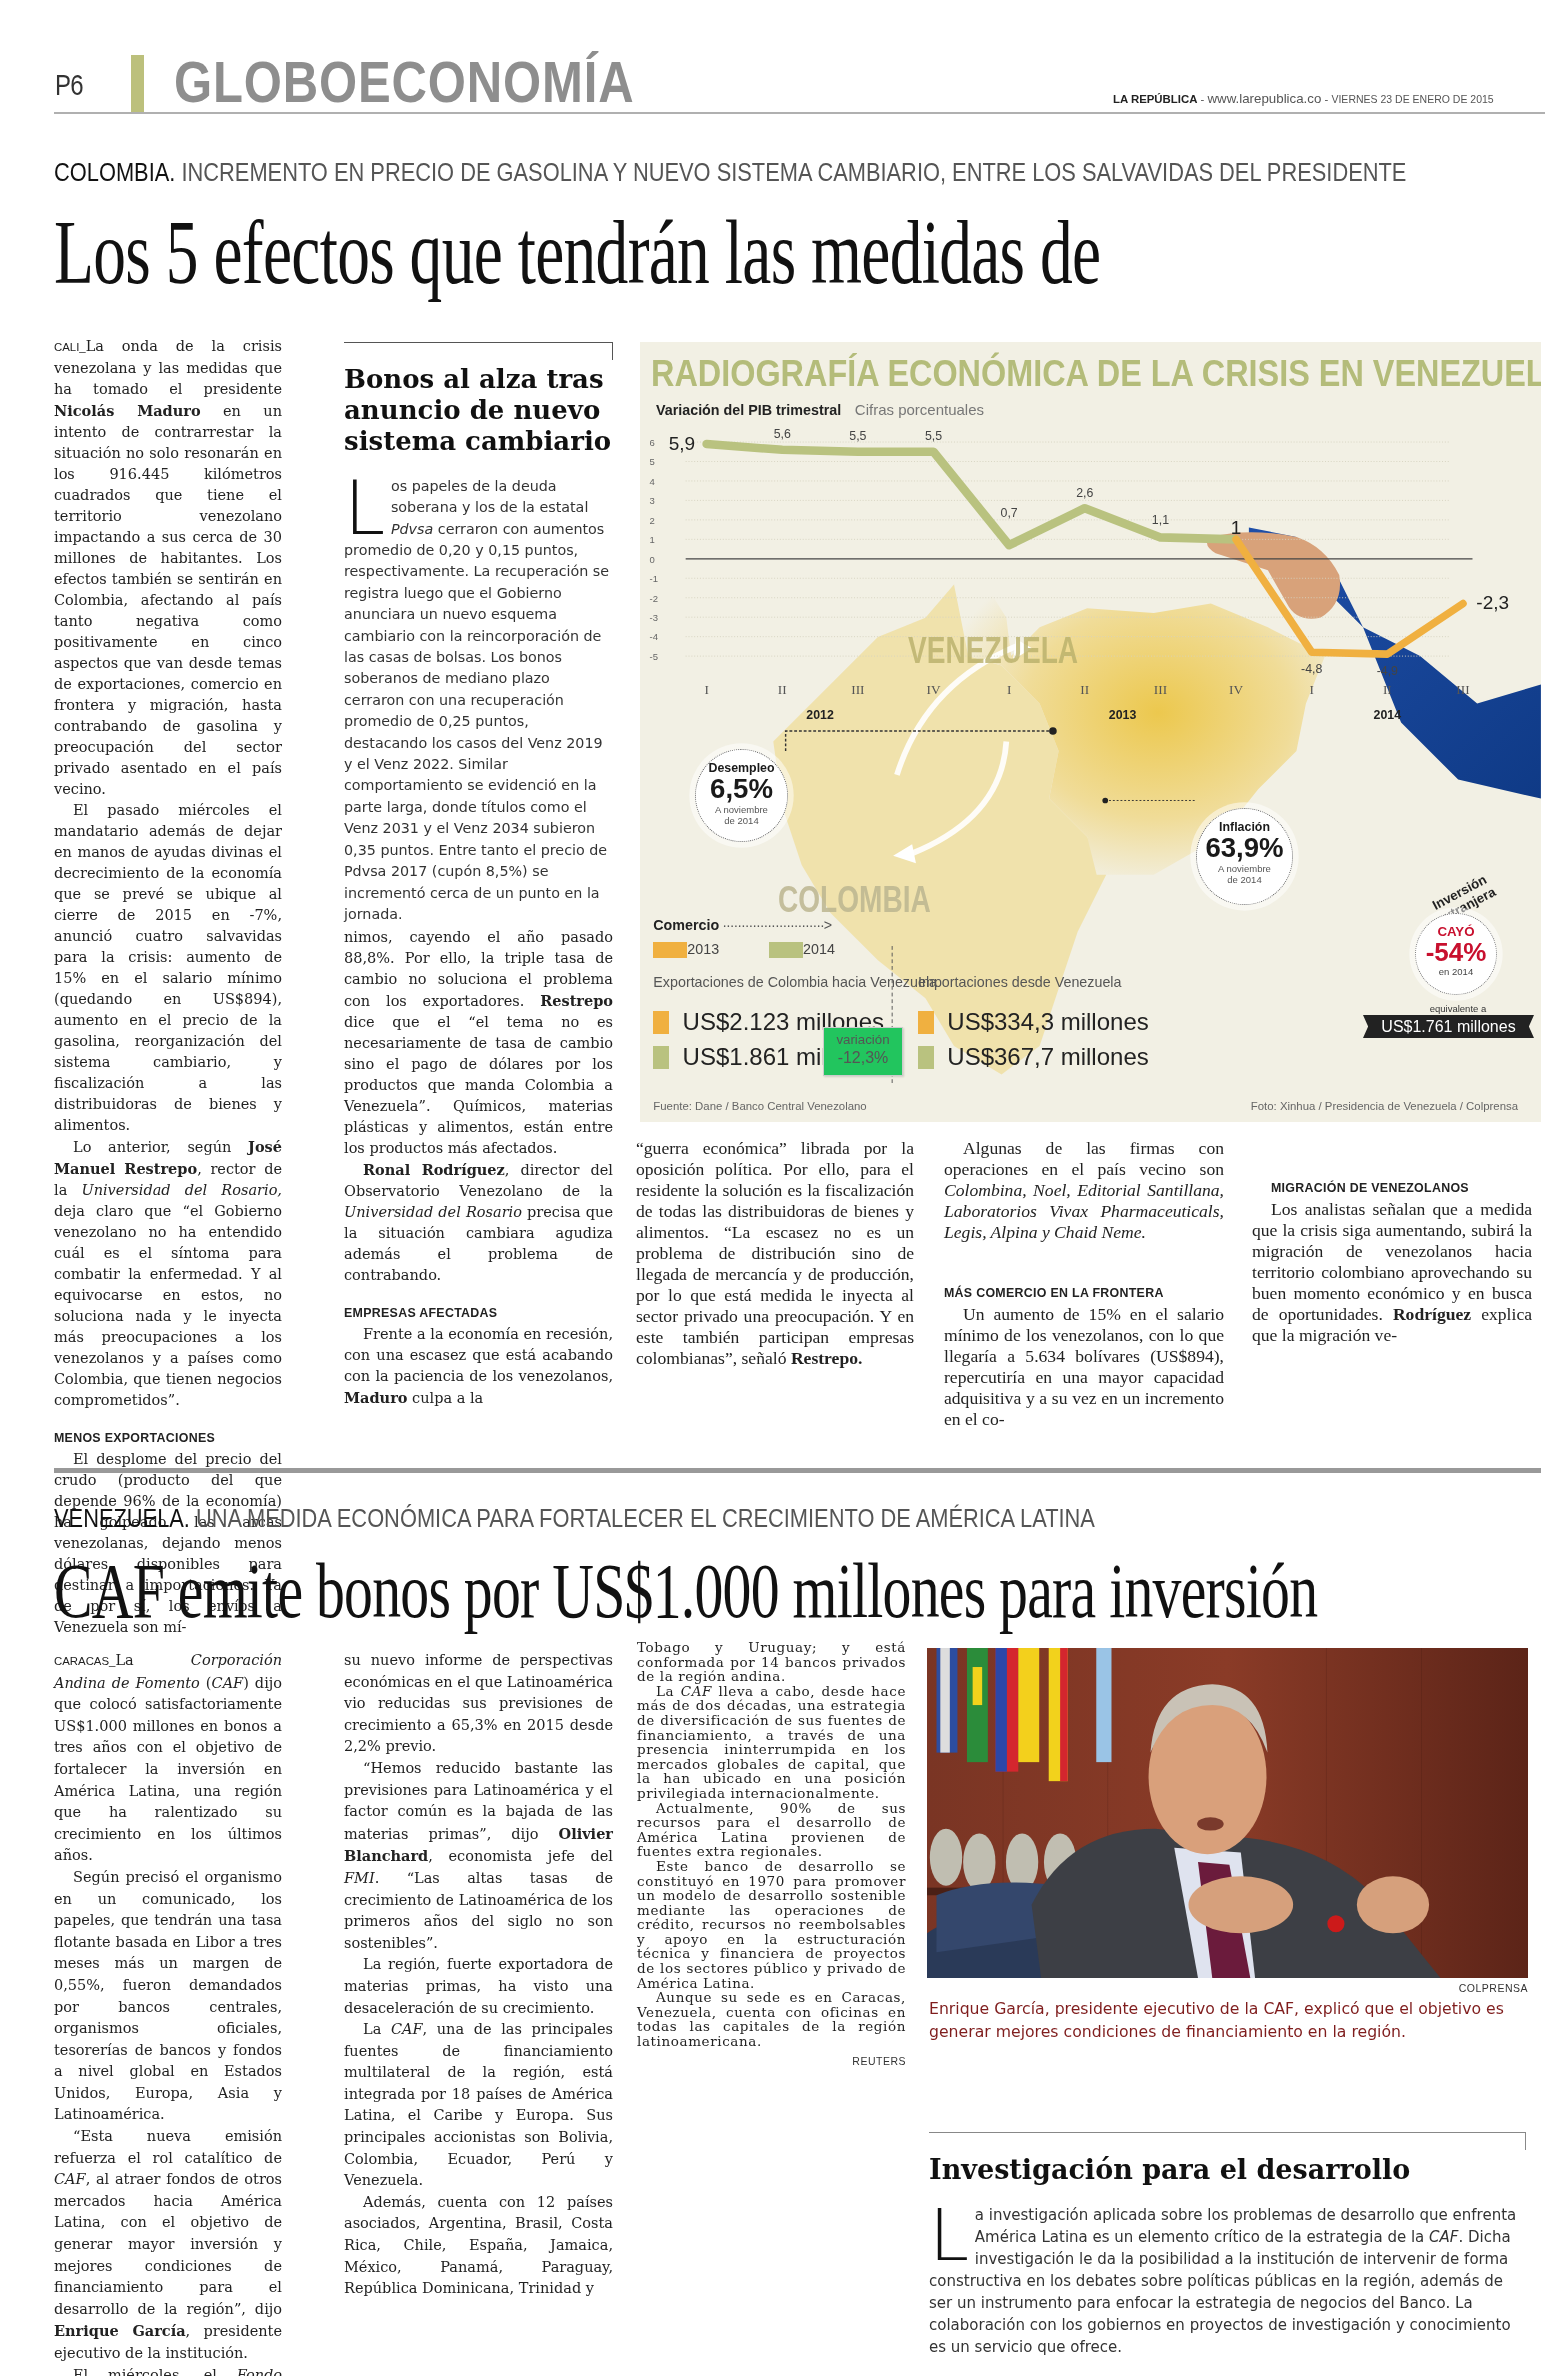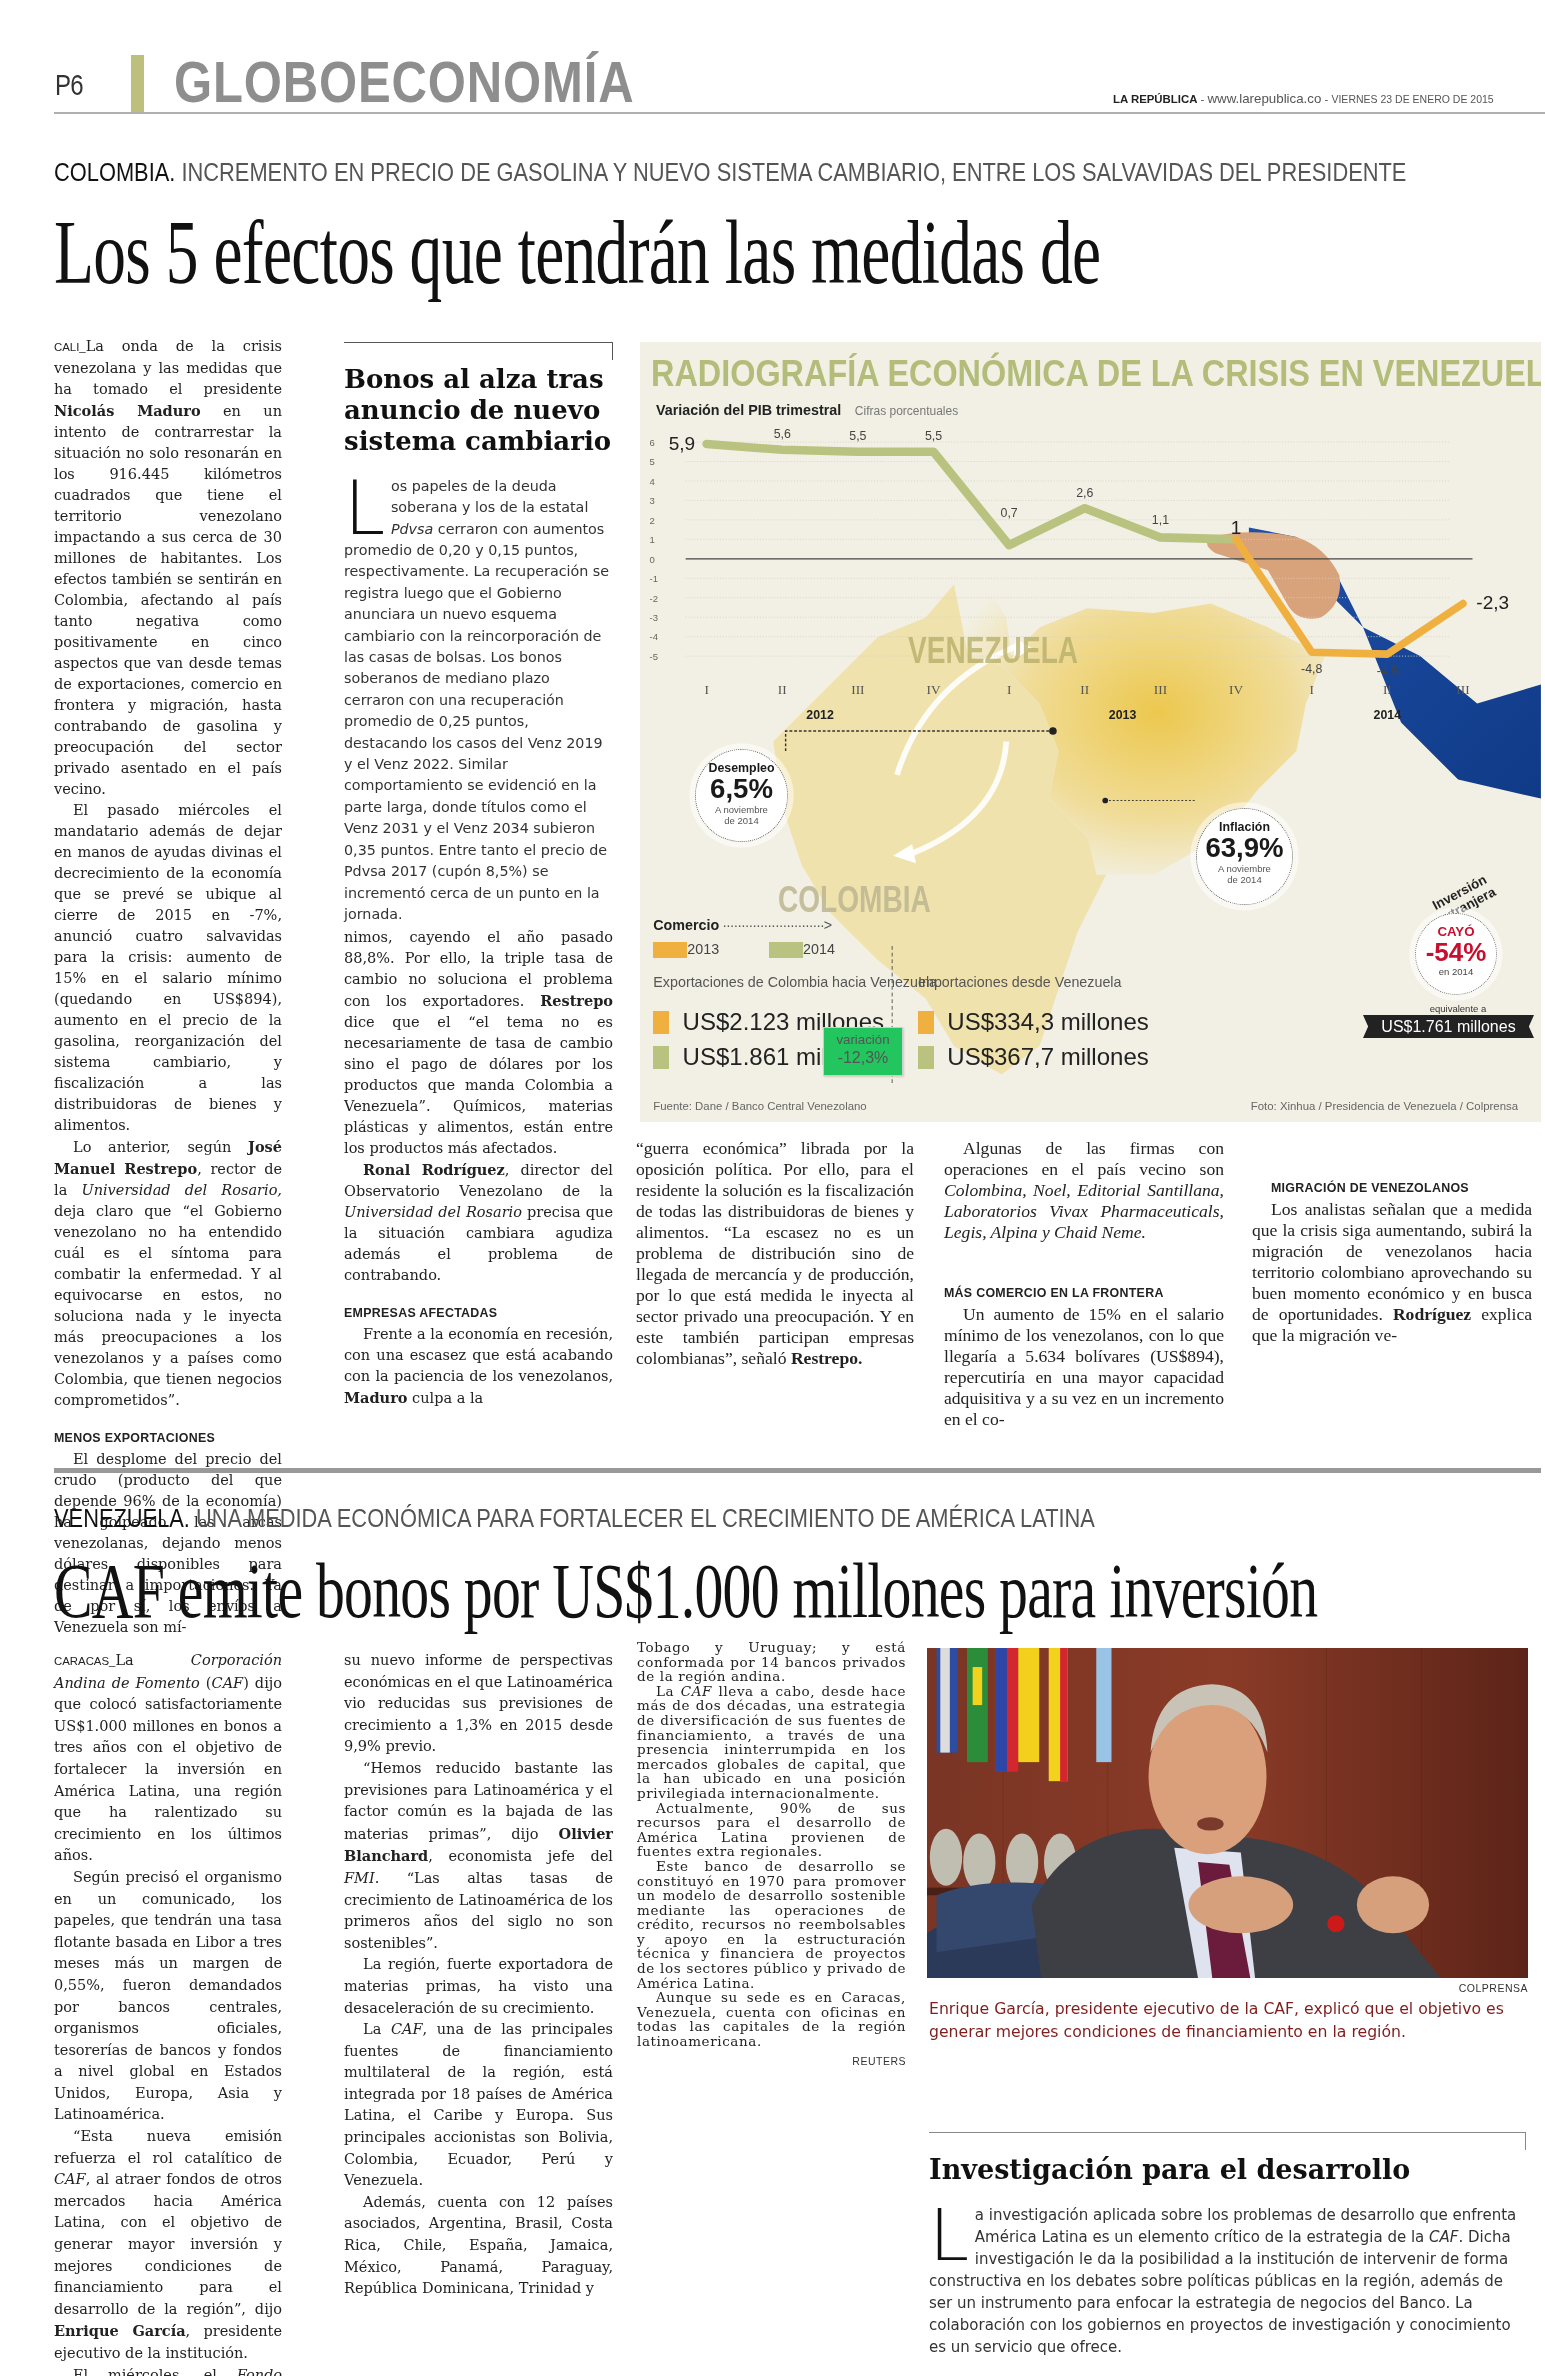--- a/index.html
+++ b/index.html
@@ -127,21 +127,21 @@
     <circle cx="434" cy="409" r="4" fill="#222"></circle>
     <line x1="489" y1="482" x2="583" y2="482" stroke="#333" stroke-width="1" stroke-dasharray="2,2"></line>
     <circle cx="489" cy="482" r="3" fill="#222"></circle>
 
     <line x1="265" y1="635" x2="265" y2="780" stroke="#555" stroke-dasharray="4,3"></line>
   </svg>
 
   <div class="abs" id="info-title">RADIOGRAFÍA ECONÓMICA DE LA CRISIS EN VENEZUELA</div>
   <div class="abs info-sub" style="left:16px;top:59px;">
     <b style="font-size:14.3px;color:#222;">Variación del PIB trimestral</b>
-    <span style="color:#777;margin-left:9.5px;font-size:12px;">Cifras porcentuales</span>
+    <span style="color:#777;margin-left:9.5px;font-size:15px;">Cifras porcentuales</span>
   </div>
 
   <svg id="gdp-chart" class="abs" style="left:0;top:0;" width="901" height="476" viewBox="0 0 947 500">
       <text x="10" y="109" font-size="10" fill="#666" font-family="Liberation Sans, sans-serif">6</text>
       <line x1="48" x2="850" y1="105" y2="105" stroke="#d6d3c0" stroke-width="1" stroke-dasharray="1,2"></line>
       <text x="10" y="129.45454545454547" font-size="10" fill="#666" font-family="Liberation Sans, sans-serif">5</text>
       <line x1="48" x2="850" y1="125.45454545454547" y2="125.45454545454547" stroke="#d6d3c0" stroke-width="1" stroke-dasharray="1,2"></line>
       <text x="10" y="149.9090909090909" font-size="10" fill="#666" font-family="Liberation Sans, sans-serif">4</text>
       <line x1="48" x2="850" y1="145.9090909090909" y2="145.9090909090909" stroke="#d6d3c0" stroke-width="1" stroke-dasharray="1,2"></line>
       <text x="10" y="170.36363636363637" font-size="10" fill="#666" font-family="Liberation Sans, sans-serif">3</text>
@@ -245,21 +245,21 @@
 <div class="abs headline" style="left:54px;top:1552px;font-size:78px;transform:scaleX(.74);">CAF emite bonos por US$1.000 millones para inversión</div>
 
 <div class="col serif" style="left:54px;top:1650px;width:228px;line-height:21.6px;">
   <p class="noind"><span class="dateline">CARACAS_</span><span>La </span><i>Corporación Andina de Fomento</i><span> (</span><i>CAF</i><span>) dijo que colocó satisfactoriamente US$1.000 millones en bonos a tres años con el objetivo de fortalecer la inversión en América Latina, una región que ha ralentizado su crecimiento en los últimos años.</span></p>
   <p>Según precisó el organismo en un comunicado, los papeles, que tendrán una tasa flotante basada en Libor a tres meses más un margen de 0,55%, fueron demandados por bancos centrales, organismos oficiales, tesorerías de bancos y fondos a nivel global en Estados Unidos, Europa, Asia y Latinoamérica.</p>
   <p><span>“Esta nueva emisión refuerza el rol catalítico de </span><i>CAF</i><span>, al atraer fondos de otros mercados hacia América Latina, con el objetivo de generar mayor inversión y mejores condiciones de financiamiento para el desarrollo de la región”, dijo </span><b>Enrique García</b><span>, presidente ejecutivo de la institución.</span></p>
   <p><span>El miércoles, el </span><i>Fondo Monetario Internacional</i></p>
 </div>
 
 <div class="col serif" style="left:344px;top:1650px;width:269px;line-height:21.6px;">
-  <p class="noind">su nuevo informe de perspectivas económicas en el que Latinoamérica vio reducidas sus previsiones de crecimiento a 1,3% en 2015 desde 9,9% previo.</p>
+  <p class="noind">su nuevo informe de perspectivas económicas en el que Latinoamérica vio reducidas sus previsiones de crecimiento a 65,3% en 2015 desde 2,2% previo.</p>
   <p><span>“Hemos reducido bastante las previsiones para Latinoamérica y el factor común es la bajada de las materias primas”, dijo </span><b>Olivier Blanchard</b><span>, economista jefe del </span><i>FMI</i><span>. “Las altas tasas de crecimiento de Latinoamérica de los primeros años del siglo no son sostenibles”.</span></p>
   <p>La región, fuerte exportadora de materias primas, ha visto una desaceleración de su crecimiento.</p>
   <p><span>La </span><i>CAF</i><span>, una de las principales fuentes de financiamiento multilateral de la región, está integrada por 18 países de América Latina, el Caribe y Europa. Sus principales accionistas son Bolivia, Colombia, Ecuador, Perú y Venezuela.</span></p>
   <p>Además, cuenta con 12 países asociados, Argentina, Brasil, Costa Rica, Chile, España, Jamaica, México, Panamá, Paraguay, República Dominicana, Trinidad y</p>
 </div>
 
 <div class="col" style="left:637px;top:1640px;width:269px;font-family:'DejaVu Serif',serif;font-size:13.5px;line-height:14.6px;letter-spacing:0.6px;">
   <p class="noind">Tobago y Uruguay; y está conformada por 14 bancos privados de la región andina.</p>
   <p><span>La </span><i>CAF</i><span> lleva a cabo, desde hace más de dos décadas, una estrategia de diversificación de sus fuentes de financiamiento, a través de una presencia ininterrumpida en los mercados globales de capital, que la han ubicado en una posición privilegiada internacionalmente.</span></p>
   <p>Actualmente, 90% de sus recursos para el desarrollo de América Latina provienen de fuentes extra regionales.</p>

